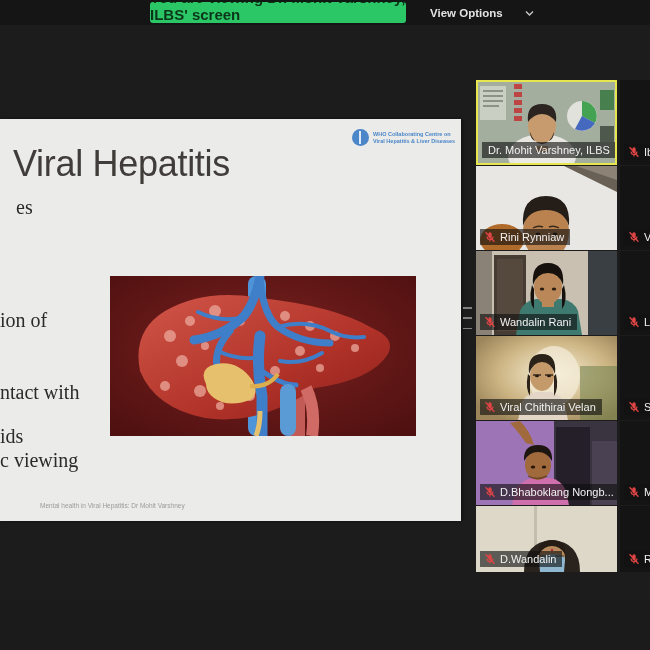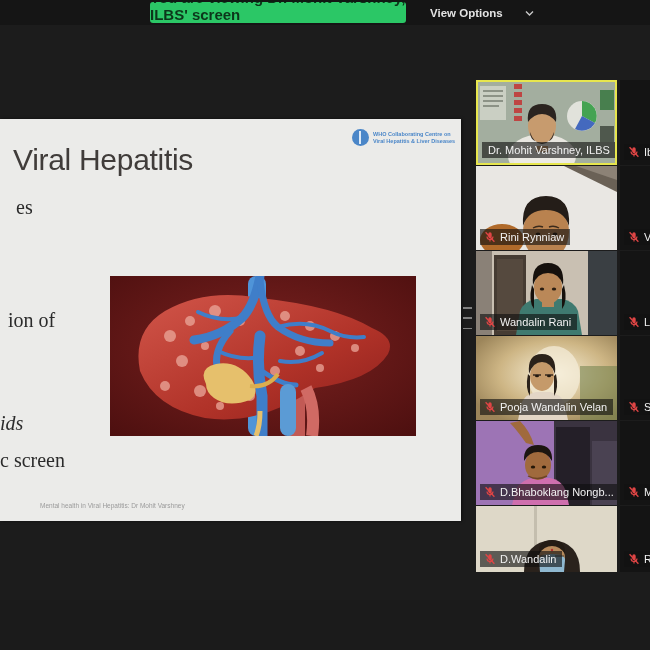--- a/index.html
+++ b/index.html
@@ -10,30 +10,30 @@
   #topbar{position:absolute;left:0;top:0;width:650px;height:25px;background:#151515;}
   #share-banner{position:absolute;left:150px;top:2px;width:256px;height:21px;background:#2bc766;
     border-radius:3px;display:flex;align-items:flex-end;justify-content:center;
     font-size:15px;font-weight:bold;color:rgba(8,34,16,0.88);}
   #view-options{position:absolute;left:430px;top:4px;height:17px;display:flex;align-items:center;gap:22px;
     color:#e3e3e3;font-size:11.5px;font-weight:bold;cursor:default;}
 
   
   #slide{position:absolute;left:0;top:119px;width:461px;height:402px;background:#ebebe9;
     box-shadow:1px 0 3px rgba(0,0,0,0.5);}
-  .slide-title{position:absolute;left:13px;top:24px;font-size:30px;color:#403c3a;letter-spacing:-0.3px;}
+  .slide-title{position:absolute;left:13px;top:24px;font-size:36px;color:#403c3a;letter-spacing:-0.3px;}
   .who{position:absolute;left:352px;top:10px;display:flex;align-items:center;gap:4px;}
   .who-circle{width:17px;height:17px;border-radius:50%;background:#4a86c8;position:relative;flex:0 0 auto;}
   .who-circle:after{content:"";position:absolute;left:7px;top:2px;width:2px;height:13px;background:#dce9f6;}
   .who-text{font-size:5.5px;font-weight:bold;color:#4a86c8;line-height:7px;}
   .frag{position:absolute;left:0;font-family:"Liberation Serif",serif;color:#2b2b2b;font-size:20px;}
   #frag-1{top:77px;padding-left:16px;}
-  #frag-2{top:190px;padding-left:8px;}
+  #frag-2{top:190px;}
   #frag-3{top:262px;}
-  #frag-4{top:293px;font-style:italic;}
+  #frag-4{top:306px;}
   #frag-5{top:330px;}
   #liver-box{position:absolute;left:110px;top:157px;width:306px;height:160px;}
   .slide-footer{position:absolute;left:40px;top:383px;font-size:6.5px;color:#9a9a9a;}
 
   
   #grip{position:absolute;left:463px;top:305px;width:10px;height:26px;display:flex;
     flex-direction:column;justify-content:space-between;padding:2px 0;box-sizing:border-box;}
   #grip span{display:block;width:9px;height:1.5px;background:#808080;}
 
   
@@ -70,22 +70,23 @@
     <div class="slide-title">Viral Hepatitis</div>
     <div class="who">
       <div class="who-circle"></div>
       <div class="who-text">
         <div>WHO Collaborating Centre on</div>
         <div>Viral Hepatitis &amp; Liver Diseases</div>
       </div>
     </div>
     <div class="frag" id="frag-1">es</div>
     <div class="frag" id="frag-2">ion of</div>
+    <div class="frag" id="frag-3">ntact with</div>
     <div class="frag" id="frag-4">ids</div>
-    <div class="frag" id="frag-5">c screen</div>
+    <div class="frag" id="frag-5">c viewing</div>
 
     <div id="liver-box">
       <svg width="306" height="160" viewBox="0 0 306 160">
         <defs>
           <radialGradient id="bgred" cx="50%" cy="45%" r="75%">
             <stop offset="0%" stop-color="#7c2220"></stop>
               <stop offset="100%" stop-color="#4c0f0f"></stop>
           </radialGradient>
           <linearGradient id="liv" x1="0" y1="0" x2="1" y2="1">
             <stop offset="0%" stop-color="#d2564a"></stop>
@@ -253,21 +254,21 @@
       <ellipse cx="61" cy="40" rx="2" ry="1.3" fill="#241a10"></ellipse>
       <ellipse cx="73" cy="40" rx="2" ry="1.3" fill="#241a10"></ellipse>
     </svg>
     <div class="name-tag">
       <svg width="12" height="12" viewBox="0 0 12 12">
         <path d="M6 1.2a1.7 1.7 0 0 1 1.7 1.7v2.6a1.7 1.7 0 0 1-3.4 0V2.9A1.7 1.7 0 0 1 6 1.2z" fill="#e04545"></path>
         <path d="M3 5.6a3 3 0 0 0 6 0" fill="none" stroke="#e04545" stroke-width="1.1"></path>
         <line x1="6" y1="8.6" x2="6" y2="10.6" stroke="#e04545" stroke-width="1.1"></line>
         <line x1="1.6" y1="1.2" x2="10.4" y2="10.8" stroke="#e04545" stroke-width="1.3"></line>
       </svg>
-      <span>Pooja Wandalin Velan</span>
+      <span>Viral Chithirai Velan</span>
     </div>
   </div>
 
   <div class="tile" style="left:476px;top:421px;width:141px;height:84px;">
     <svg width="141" height="84" viewBox="0 0 141 84" preserveAspectRatio="xMidYMid slice">
       <rect width="141" height="84" fill="#3a3340"></rect>
       <rect x="0" y="0" width="78" height="84" fill="#9d74b5"></rect>
       <rect x="80" y="6" width="34" height="78" fill="#241f28"></rect>
       <rect x="116" y="20" width="25" height="64" fill="#4a4252"></rect>
       <path d="M36 84 L40 68 Q46 58 58 57 L74 57 Q86 59 90 70 L93 84 Z" fill="#cf6fae"></path>

